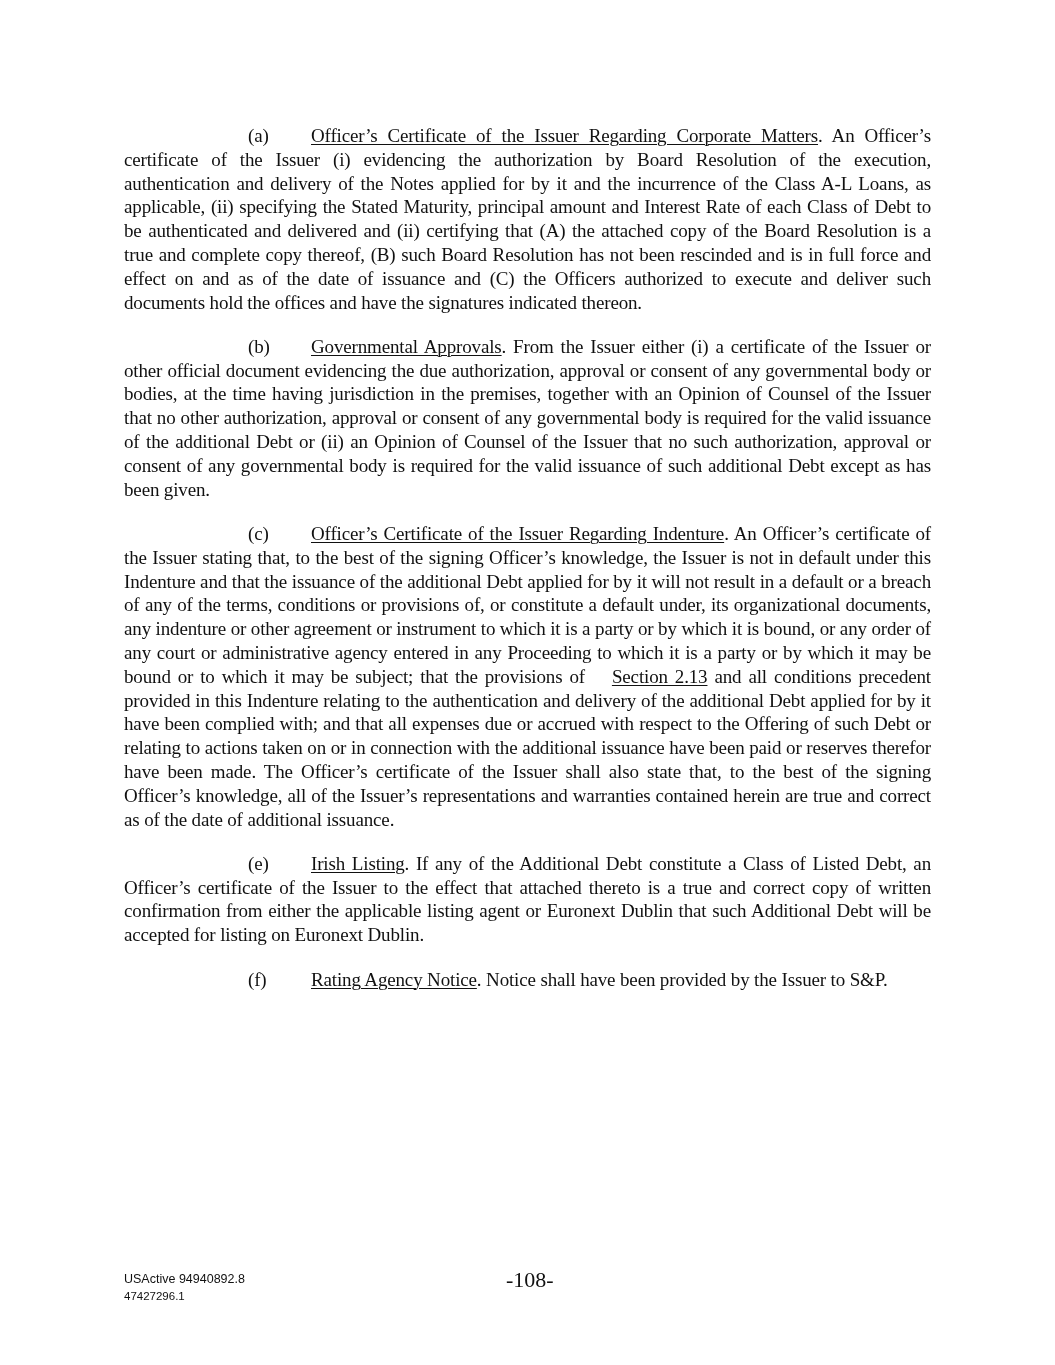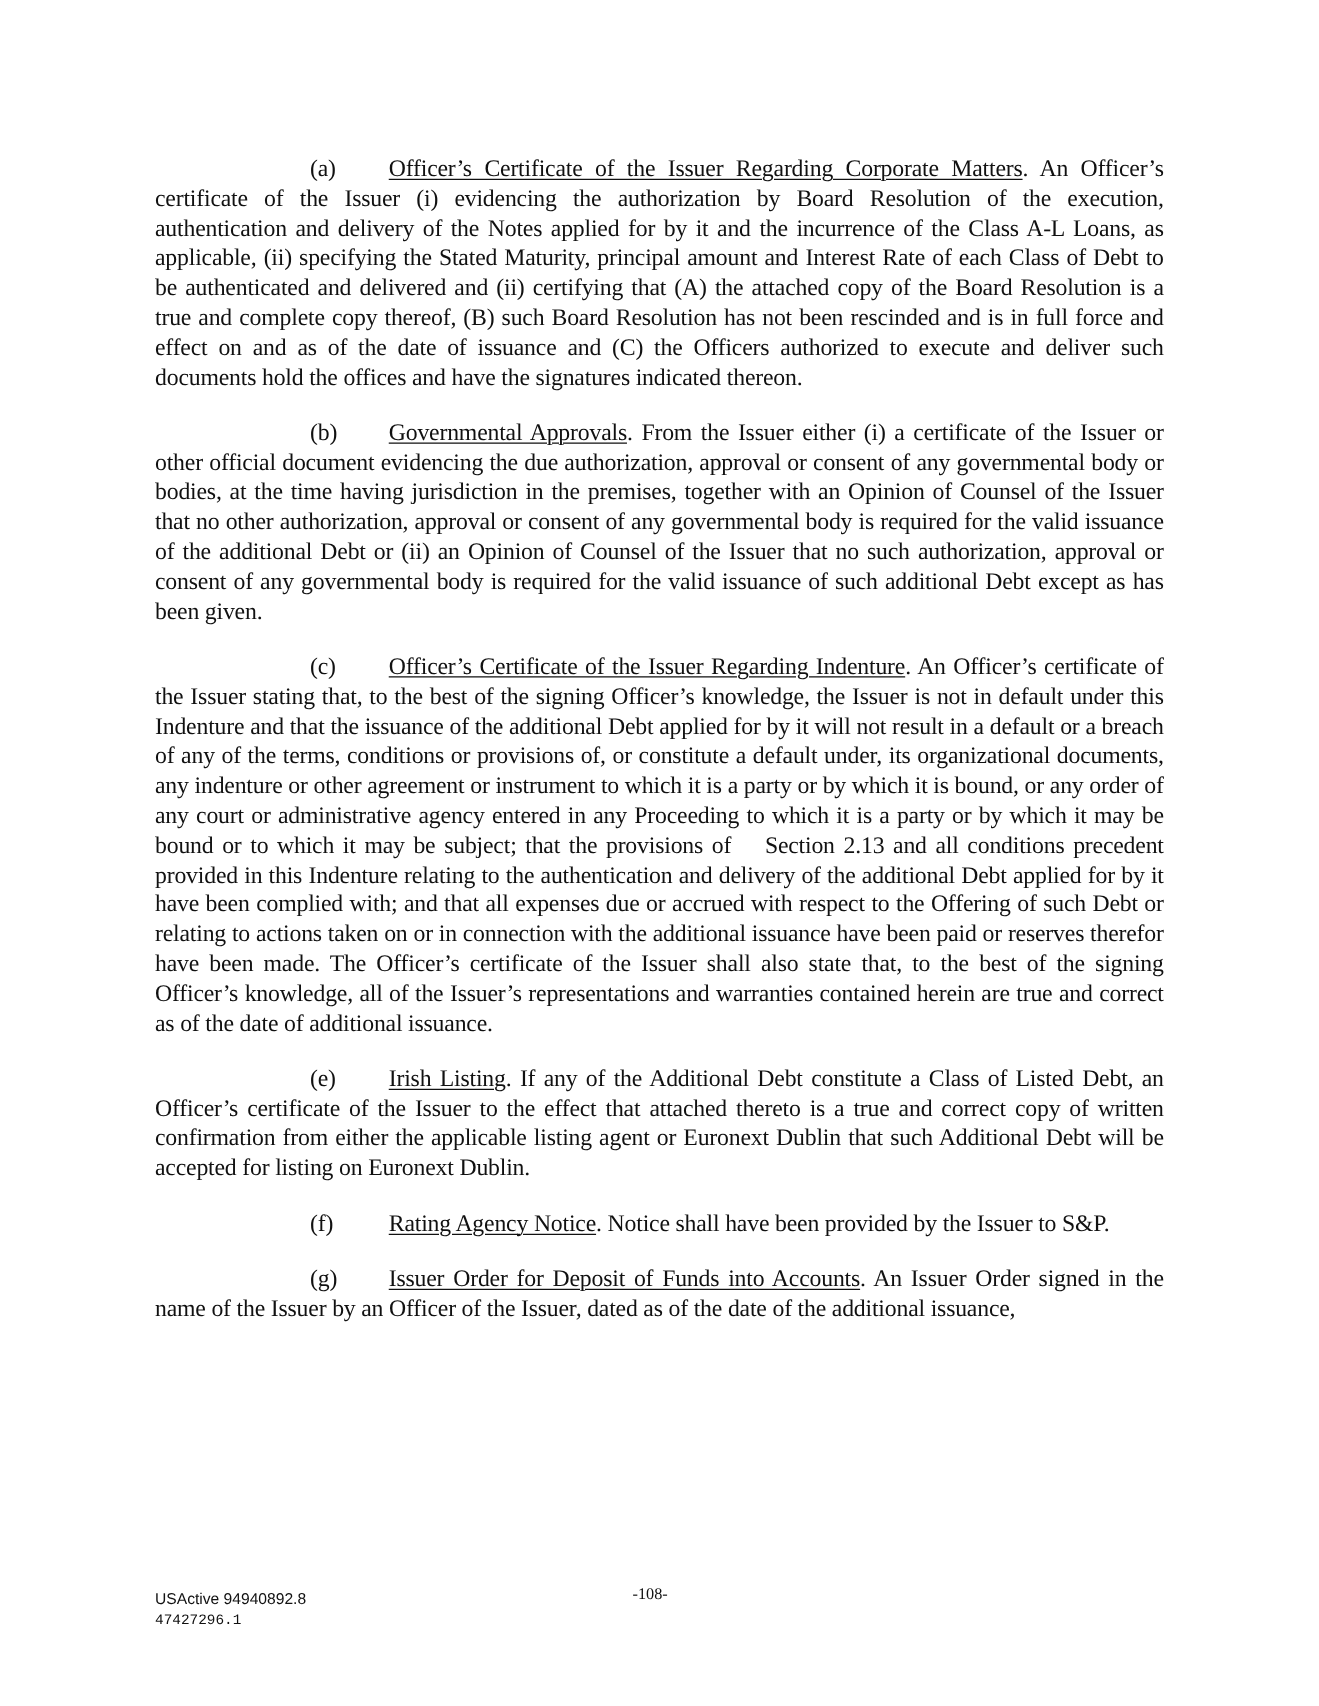--- a/index.html
+++ b/index.html
@@ -32,47 +32,48 @@
     display: inline-block;
     margin-left: 124px;
     width: 63px;
   }
   .para .heading {
     text-decoration: underline;
     text-underline-offset: 2px;
     text-decoration-thickness: 1px;
   }
   .xref {
+    text-decoration: underline;
     text-underline-offset: 2px;
     text-decoration-thickness: 1px;
     margin-left: 20px;
   }
   .footer {
     position: absolute;
     left: 124px;
     top: 1268px;
     width: 807px;
   }
   .footer .docid {
     font-family: "Liberation Sans", "DejaVu Sans", sans-serif;
     font-size: 12.5px;
     position: absolute;
     left: 0;
     top: 4px;
   }
   .footer .docid2 {
-    font-family: Liberation Mono, monospace;
+    font-family: Liberation Sans, sans-serif;
     font-size: 11.5px;
     position: absolute;
     left: 0;
     top: 22px;
   }
   .footer .pagenum {
     font-family: "Liberation Serif", "DejaVu Serif", serif;
-    font-size: 13px;
+    font-size: 22px;
     position: absolute;
     left: 382px;
     top: -1px;
   }
 </style>
 </head>
 <body>
 
 <div class="page">
 
@@ -80,21 +81,20 @@
 
   <p class="para"><span class="marker">(b)</span><span class="heading">Governmental Approvals</span><span>.  From the Issuer either (i) a certificate of the Issuer or other official document evidencing the due authorization, approval or consent of any governmental body or bodies, at the time having jurisdiction in the premises, together with an Opinion of Counsel of the Issuer that no other authorization, approval or consent of any governmental body is required for the valid issuance of the additional Debt or (ii) an Opinion of Counsel of the Issuer that no such authorization, approval or consent of any governmental body is required for the valid issuance of such additional Debt except as has been given.</span></p>
 
   <p class="para"><span class="marker">(c)</span><span class="heading">Officer’s Certificate of the Issuer Regarding Indenture</span><span>.  An Officer’s certificate of the Issuer stating that, to the best of the signing Officer’s knowledge, the Issuer is not in default under this Indenture and that the issuance of the additional Debt applied for by it will not result in a default or a breach of any of the terms, conditions or provisions of, or constitute a default under, its organizational documents, any indenture or other agreement or instrument to which it is a party or by which it is bound, or any order of any court or administrative agency entered in any Proceeding to which it is a party or by which it may be bound or to which it may be subject; that the provisions of </span><span class="xref">Section 2.13</span><span> and all conditions precedent provided in this Indenture relating to the authentication and delivery of the additional Debt applied for by it have been complied with; and that all expenses due or accrued with respect to the Offering of such Debt or relating to actions taken on or in connection with the additional issuance have been paid or reserves therefor have been made.  The Officer’s certificate of the Issuer shall also state that, to the best of the signing Officer’s knowledge, all of the Issuer’s representations and warranties contained herein are true and correct as of the date of additional issuance.</span></p>
 
 
   <p class="para"><span class="marker">(e)</span><span class="heading">Irish Listing</span><span>.  If any of the Additional Debt constitute a Class of Listed Debt, an Officer’s certificate of the Issuer to the effect that attached thereto is a true and correct copy of written confirmation from either the applicable listing agent or Euronext Dublin that such Additional Debt will be accepted for listing on Euronext Dublin.</span></p>
 
   <p class="para"><span class="marker">(f)</span><span class="heading">Rating Agency Notice</span><span>.  Notice shall have been provided by the Issuer to S&amp;P.</span></p>
 
-  <p class="para"><span class="marker">(g)</span><span class="heading">Issuer Order for Deposit of Funds into Accounts</span><span>.  An Issuer Order signed in the name of the Issuer by an Officer of the Issuer, dated as of the date of the additional issuance,</span></p>
 
 </div>
 
 <div class="footer">
   <span class="docid">USActive 94940892.8</span>
   <span class="docid2">47427296.1</span>
   <span class="pagenum">-108-</span>
 </div>
 
 </body></html>

